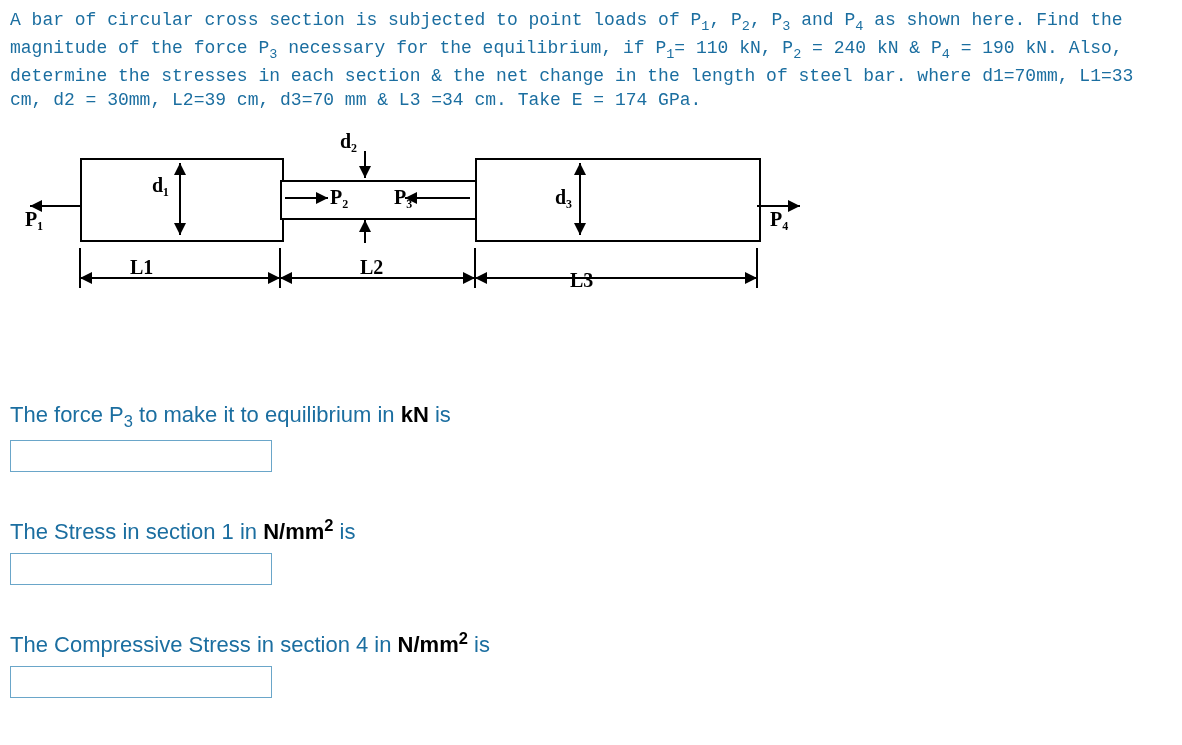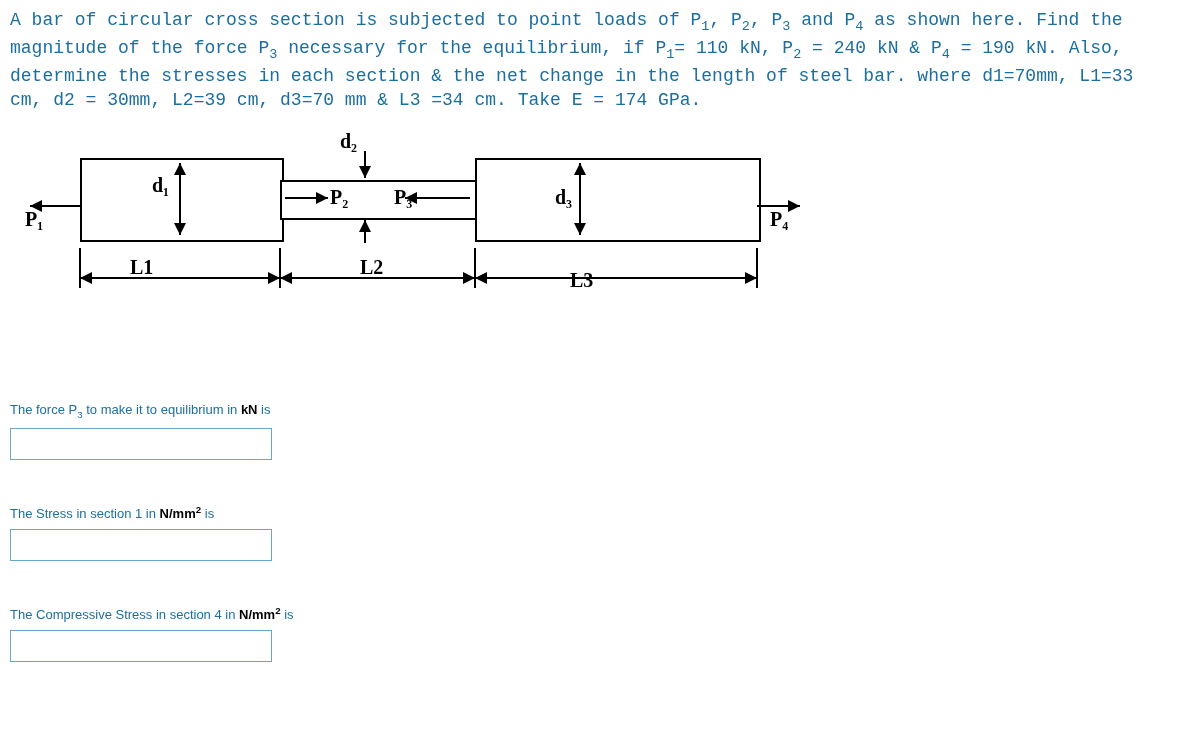--- a/index.html
+++ b/index.html
@@ -46,21 +46,21 @@
   svg.overlay {
     position: absolute;
     left: 0; top: 0;
     width: 800px; height: 230px;
   }
 
   
   .q {
     color: #1b6ea0;
     margin-top: 44px;
-    font-size: 13px;
+    font-size: 22px;
   }
   .answer-box {
     border: 1px solid #6aa6c9;
     width: 260px;
     height: 30px;
     margin-top: 8px;
     background: #fff;
   }
   .bold-unit { color:#000; font-weight:bold; }
 </style>

